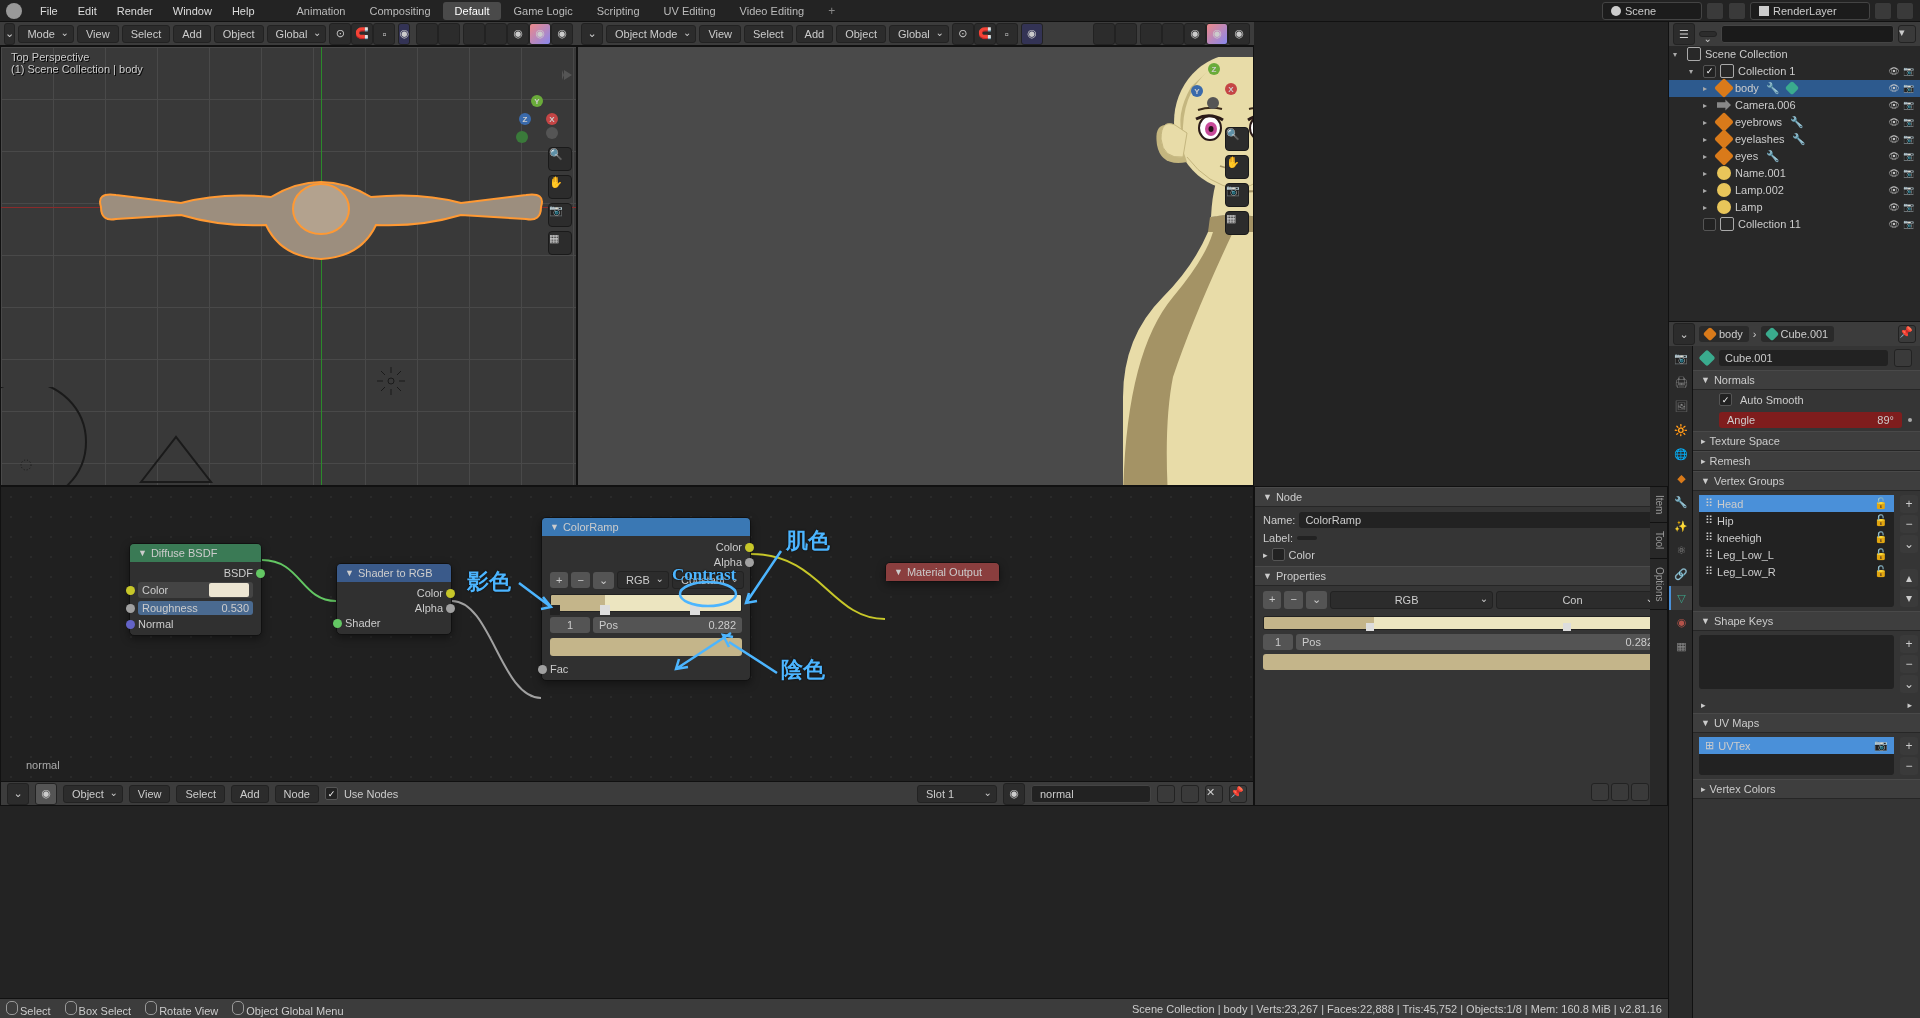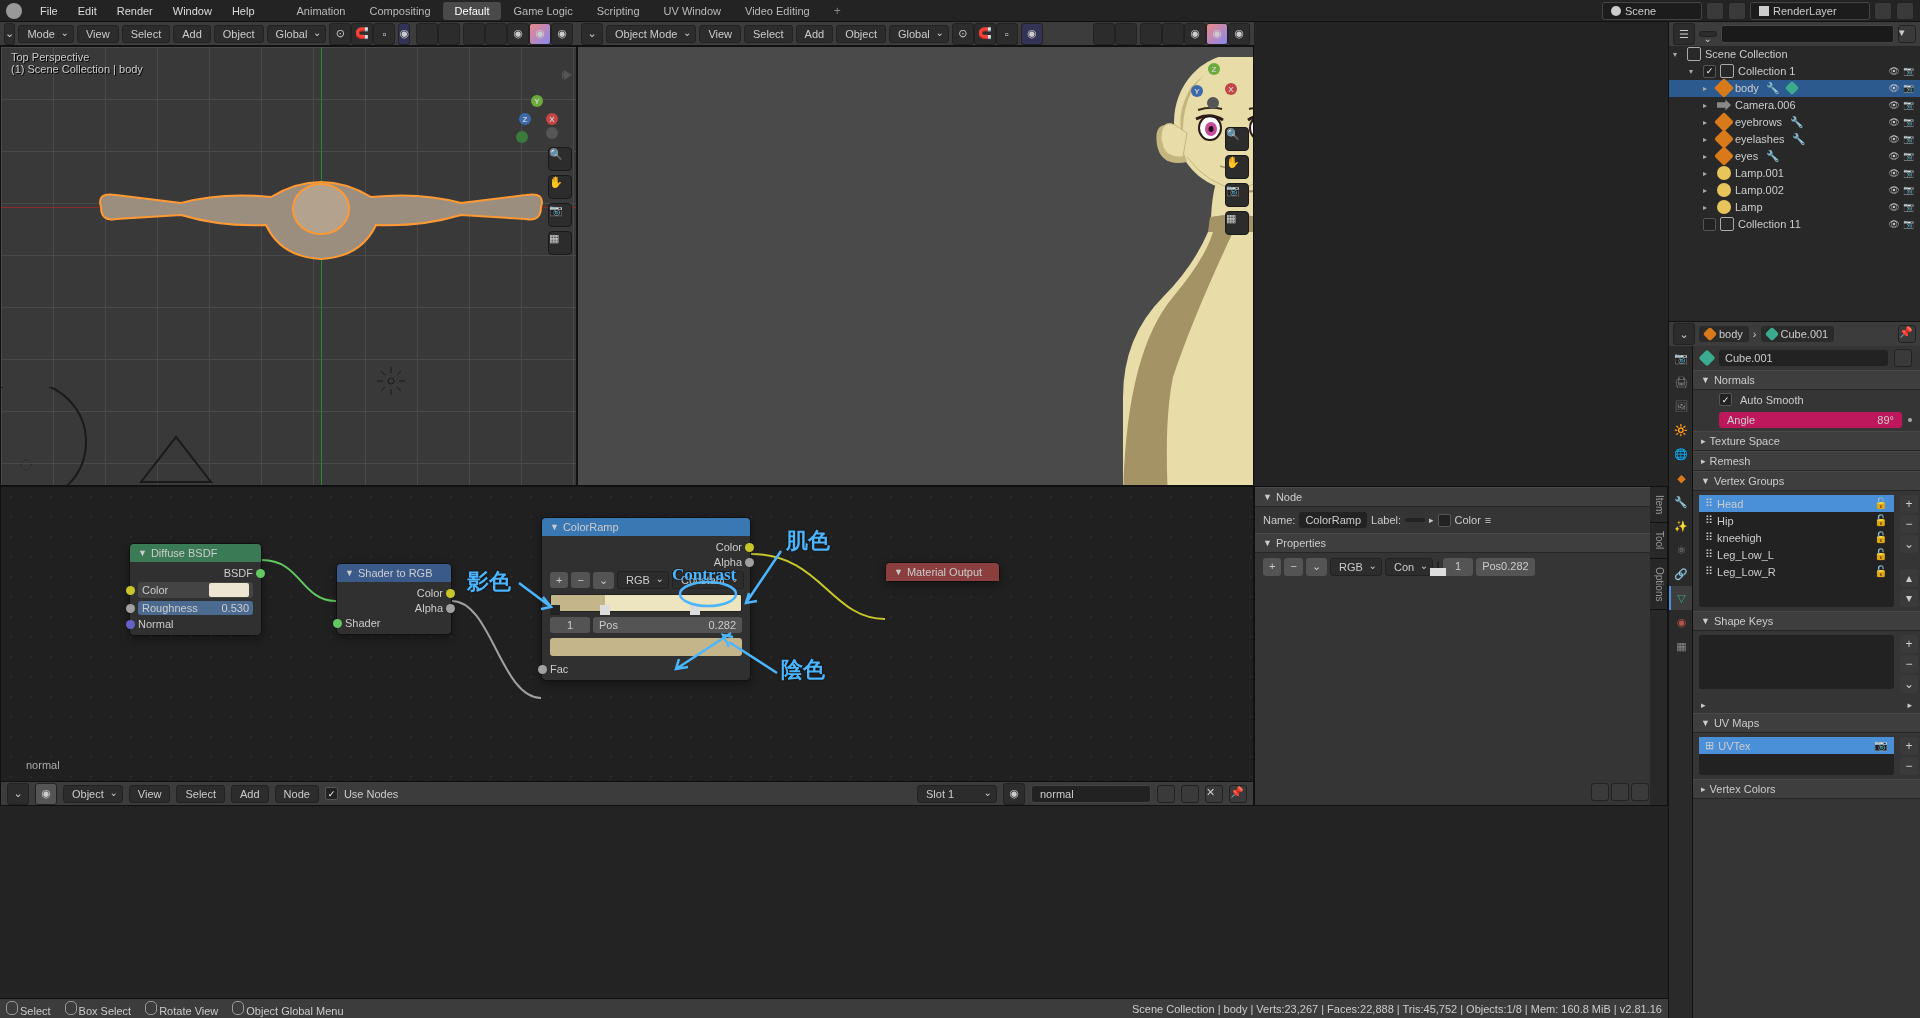--- a/index.html
+++ b/index.html
@@ -61,21 +61,21 @@
 .sock-color { background:#c7c729; }
 .sock-shader { background:#63c763; }
 .sock-vec { background:#6363c7; }
 .sock-val { background:#a1a1a1; }
 .node-swatch { width:40px; height:14px; background:#ece5d2; border-radius:2px; }
 .node-field { background:#545454; border-radius:3px; padding:2px 6px; text-align:center; flex:1; }
 
 
 .node-sidebar { grid-column: 3; grid-row: 2; background: #353535; border-left:1px solid #111; position:relative; }
 .ns-panel-hdr { background:#3e3e3e; padding:3px 8px; border-top:1px solid #4a4a4a; border-bottom:1px solid #262626; display:flex; align-items:center; gap:4px; }
-.ns-panel-body { padding:5px 8px; display:flex; flex-direction:row; gap:4px; }
+.ns-panel-body { padding:5px 8px; display:flex; flex-direction:column; gap:4px; }
 .ns-field-val { background:#222; border-radius:3px; padding:2px 6px; flex:1; }
 .ns-vert-tabs { position:absolute; right:0; top:0; width:17px; height:100%; background:#282828; display:flex; flex-direction:column; }
 .ns-vtab { writing-mode: vertical-rl; padding:8px 2px; font-size:10px; color:#999; border-bottom:1px solid #111; }
 
 .wire { position:absolute; pointer-events:none; }
 .annotation { position:absolute; font-family: cursive; color:#4cb5ff; font-size:22px; font-weight:bold; pointer-events:none; text-shadow:0 0 2px #000; }
 
 
 .right-panel { position:absolute; right:0; top:22px; width:252px; height:996px; background:#282828; border-left:1px solid #111; display:flex; flex-direction:column; }
 .outliner { height:300px; border-bottom:1px solid #111; display:flex; flex-direction:column; }
@@ -97,21 +97,21 @@
 .properties { flex:1; display:flex; flex-direction:column; background:#353535; }
 .prop-hdr { height:24px; background:#3c3c3c; display:flex; align-items:center; padding:0 4px; gap:4px; }
 .prop-path { background:#2a2a2a; border-radius:3px; padding:2px 6px; display:flex; align-items:center; gap:4px; }
 .prop-tabs { width:24px; background:#2a2a2a; display:flex; flex-direction:column; border-right:1px solid #111; }
 .prop-tab { height:24px; display:flex; align-items:center; justify-content:center; border-left:2px solid transparent; }
 .prop-tab.active { background:#3d3d3d; border-left-color:#4a90d9; }
 .prop-content { flex:1; display:flex; }
 .prop-body-inner { flex:1; overflow:auto; }
 .prop-field-row { display:flex; align-items:center; padding:3px 8px; gap:6px; }
 .prop-panel-hdr { background:#3e3e3e; padding:3px 8px; display:flex; align-items:center; gap:4px; border-top:1px solid #494949; border-bottom:1px solid #262626; }
-.prop-num-field { background:#be185d; border-radius:3px; padding:2px 8px; flex:1; text-align:center; display:flex; justify-content:space-between; }
+.prop-num-field { background:#7f1d1d; border-radius:3px; padding:2px 8px; flex:1; text-align:center; display:flex; justify-content:space-between; }
 .prop-list { background:#222; border-radius:3px; margin:4px 6px; }
 .prop-list-row { padding:2px 6px; display:flex; align-items:center; gap:4px; }
 .prop-list-row.sel { background:#4a90d9; }
 .prop-list-side { display:flex; flex-direction:column; gap:2px; margin:4px 2px 4px 0; }
 .prop-list-sbtn { width:18px; height:18px; background:#3a3a3a; border-radius:3px; font-size:12px; display:flex; align-items:center; justify-content:center; }
 .checkbox { width:13px; height:13px; background:#222; border:1px solid #555; border-radius:2px; display:inline-flex; align-items:center; justify-content:center; font-size:9px; color:#fff; }
 .checkbox.on::after { content:'✓'; }
 
 .status-bar { position:absolute; bottom:0; left:0; right:252px; height:20px; background:#3c3c3c; border-top:1px solid #111; display:flex; align-items:center; padding:0 6px; gap:14px; font-size:10px; }
 .status-left { display:flex; gap:14px; }
@@ -131,21 +131,21 @@
   <div class="menu-item">Edit</div>
   <div class="menu-item">Render</div>
   <div class="menu-item">Window</div>
   <div class="menu-item">Help</div>
   <div class="spacer"></div>
   <div class="tab">Animation</div>
   <div class="tab">Compositing</div>
   <div class="tab active">Default</div>
   <div class="tab">Game Logic</div>
   <div class="tab">Scripting</div>
-  <div class="tab">UV Window</div>
+  <div class="tab">UV Editing</div>
   <div class="tab">Video Editing</div>
   <div class="tab plus">+</div>
   <div class="right">
     <div class="scene-field">
       <span style="width:10px;height:10px;border-radius:50%;background:#ccc;"></span>
       <span>Scene</span>
     </div>
     <div class="icon-btn-sm"></div>
     <div class="icon-btn-sm"></div>
     <div class="scene-field" style="width:120px">
@@ -611,21 +611,21 @@
           <span style="margin-left:4px">🔧</span>
           <span class="ol-badges">
             <span class="ol-badge ol-eye">👁</span>
             <span class="ol-badge ol-cam">📷</span>
           </span>
         </div>
       <div class="ol-row">
           <span class="ol-indent" style="width:26px;"></span>
           <span class="ol-tri">▸</span>
           <span class="ol-ico lamp"></span>
-          <span>Lamp.001</span>
+          <span>Name.001</span>
           <span class="ol-badges">
             <span class="ol-badge ol-eye">👁</span>
             <span class="ol-badge ol-cam">📷</span>
           </span>
         </div>
       <div class="ol-row">
           <span class="ol-indent" style="width:26px;"></span>
           <span class="ol-tri">▸</span>
           <span class="ol-ico lamp"></span>
           <span>Lamp.002</span>

